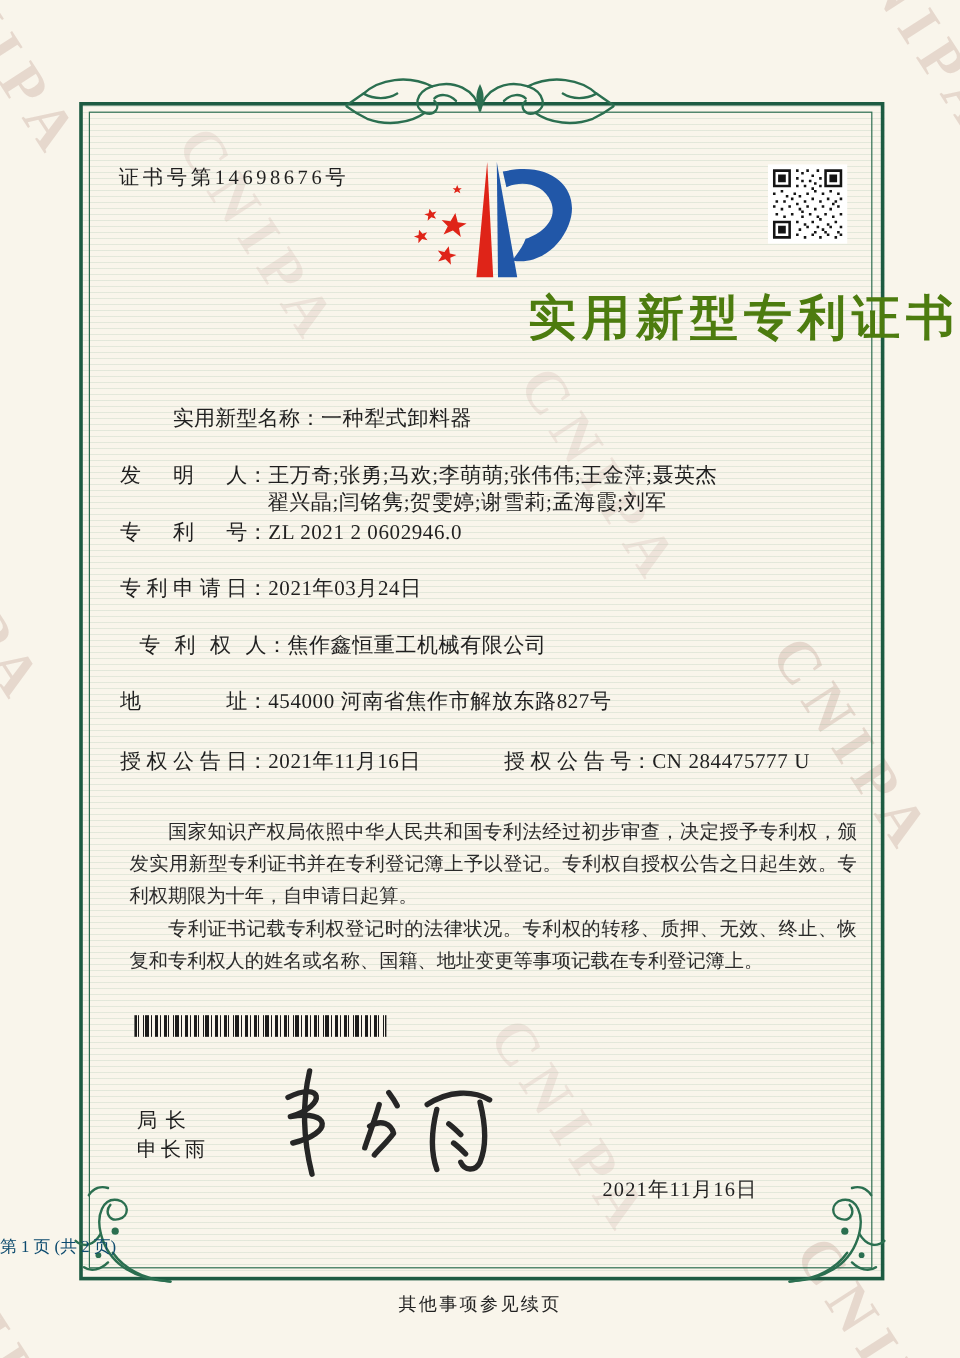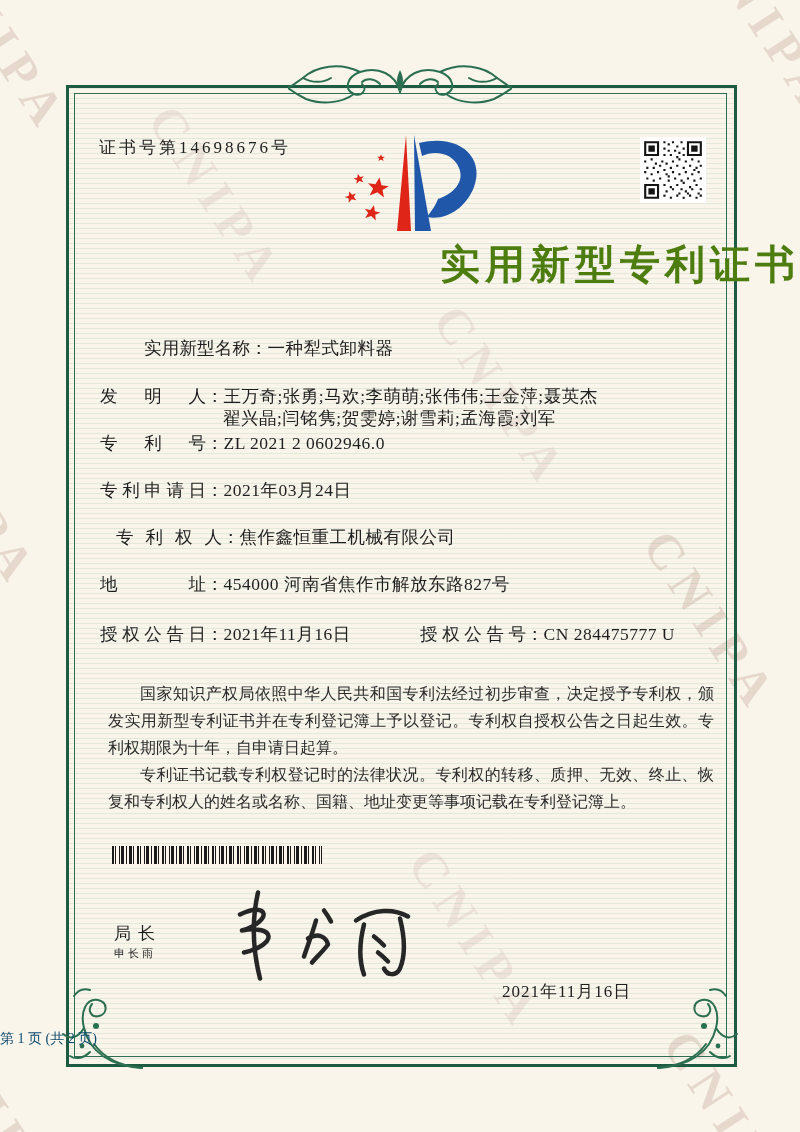--- a/index.html
+++ b/index.html
@@ -62,21 +62,21 @@
   .barcode{
     position:absolute;z-index:3;left:112px;top:846px;width:210px;height:18px;
     background:repeating-linear-gradient(90deg,
       #1a1a1a 0 2px,#f9f5eb 2px 3px,#1a1a1a 3px 4px,#f9f5eb 4px 7px,
       #1a1a1a 7px 8px,#f9f5eb 8px 9px,#1a1a1a 9px 12px,#f9f5eb 12px 14px,
       #1a1a1a 14px 15px,#f9f5eb 15px 17px,#1a1a1a 17px 20px,#f9f5eb 20px 21px,
       #1a1a1a 21px 22px,#f9f5eb 22px 25px);
   }
   
   .sig-title{position:absolute;z-index:3;left:114px;top:910px;font-size:17px;letter-spacing:7px;margin-top:12px;}
-  .sig-name{position:absolute;z-index:3;left:114px;top:946px;font-size:11px;letter-spacing:3px;}
+  .sig-name{position:absolute;z-index:3;left:114px;top:946px;font-size:17px;letter-spacing:3px;}
   .sig-script{position:absolute;z-index:3;left:228px;top:882px;}
   .issue-date{position:absolute;z-index:3;left:502px;top:980px;font-size:17px;letter-spacing:1px;}
   
   .page-no{position:absolute;z-index:3;left:0;top:1030px;width:790px;text-align:left;font-size:14px;color:#0c4a6e;}
   .note{position:absolute;z-index:3;left:0;top:1078px;width:800px;text-align:center;font-size:15px;letter-spacing:2px;color:#222;}
 </style>
 </head>
 <body>
 
 <div class="page">
@@ -230,14 +230,15 @@
       <path d="M136,40 C131,60 131,76 136,90"></path>
       <path d="M172,34 C177,54 177,72 172,84 C168,92 159,91 156,84"></path>
       <path d="M146,52 C150,55 153,58 156,61"></path>
       <path d="M150,68 C154,71 157,74 160,77"></path>
     </g>
   </svg>
 
   <div class="issue-date">2021年11月16日</div>
 
   <div class="page-no">第 1 页 (共 2 页)</div>
+  <div class="note">其他事项参见续页</div>
 
 </div>
 
 </body></html>

